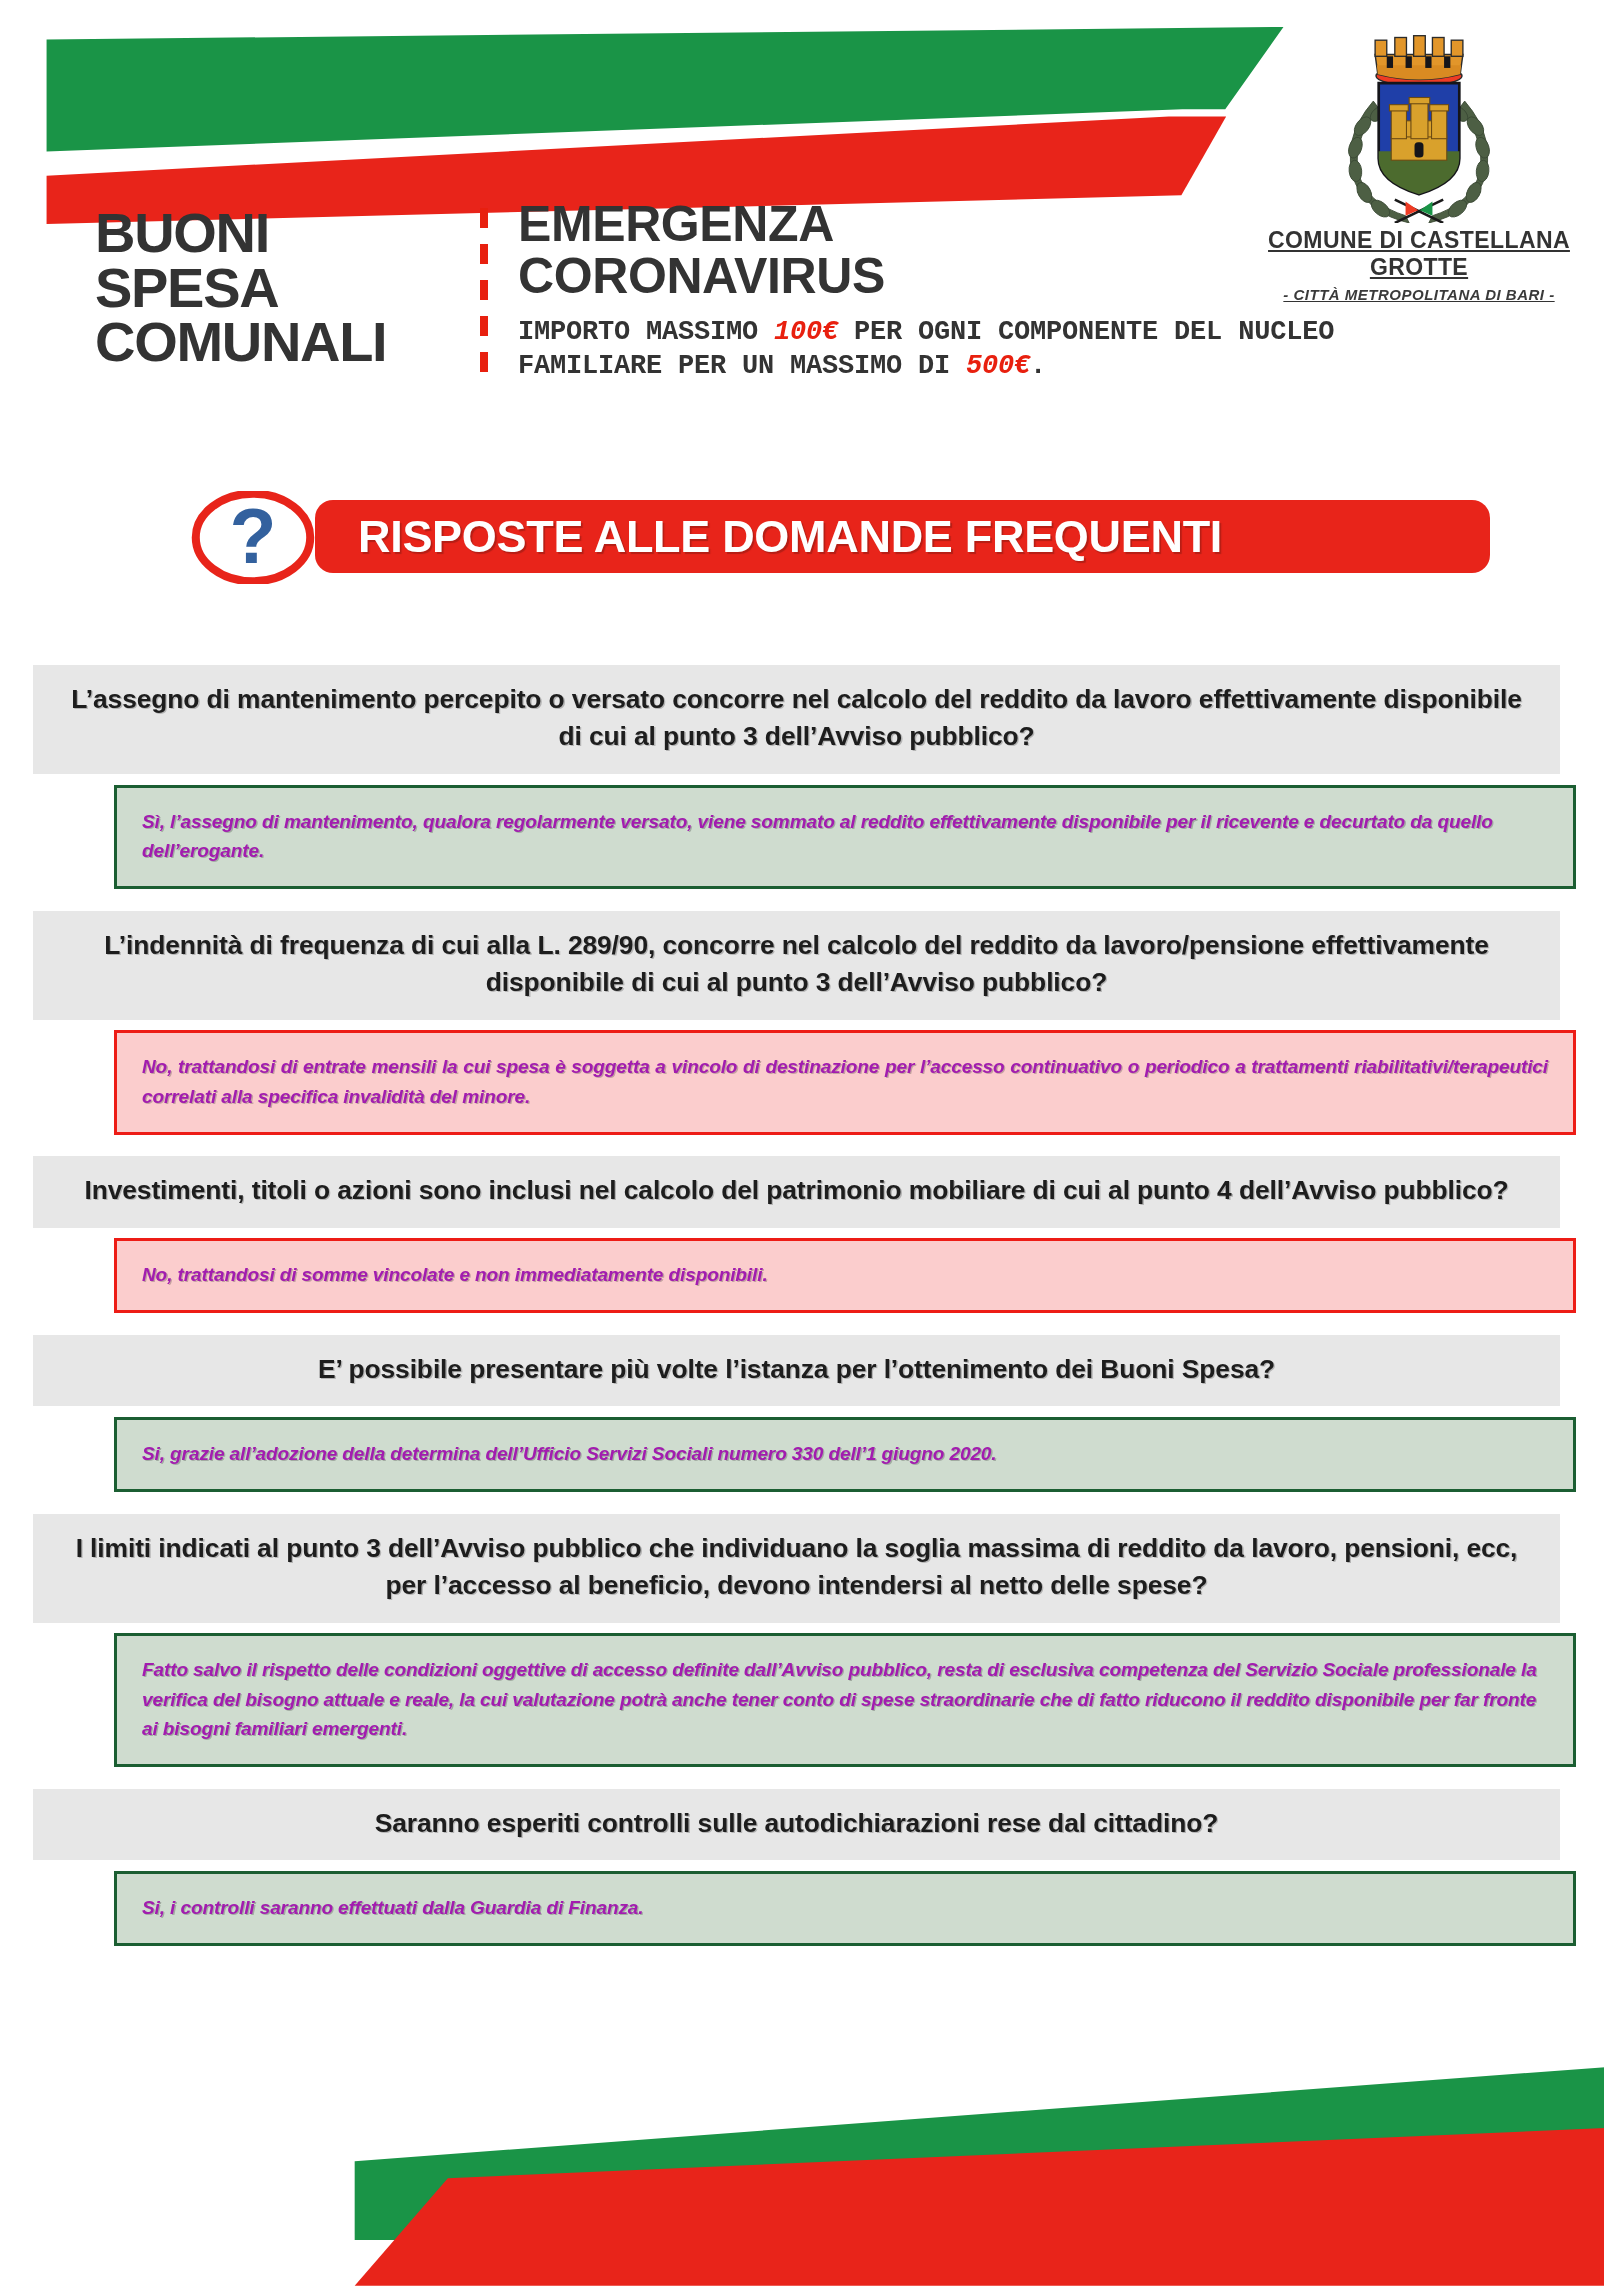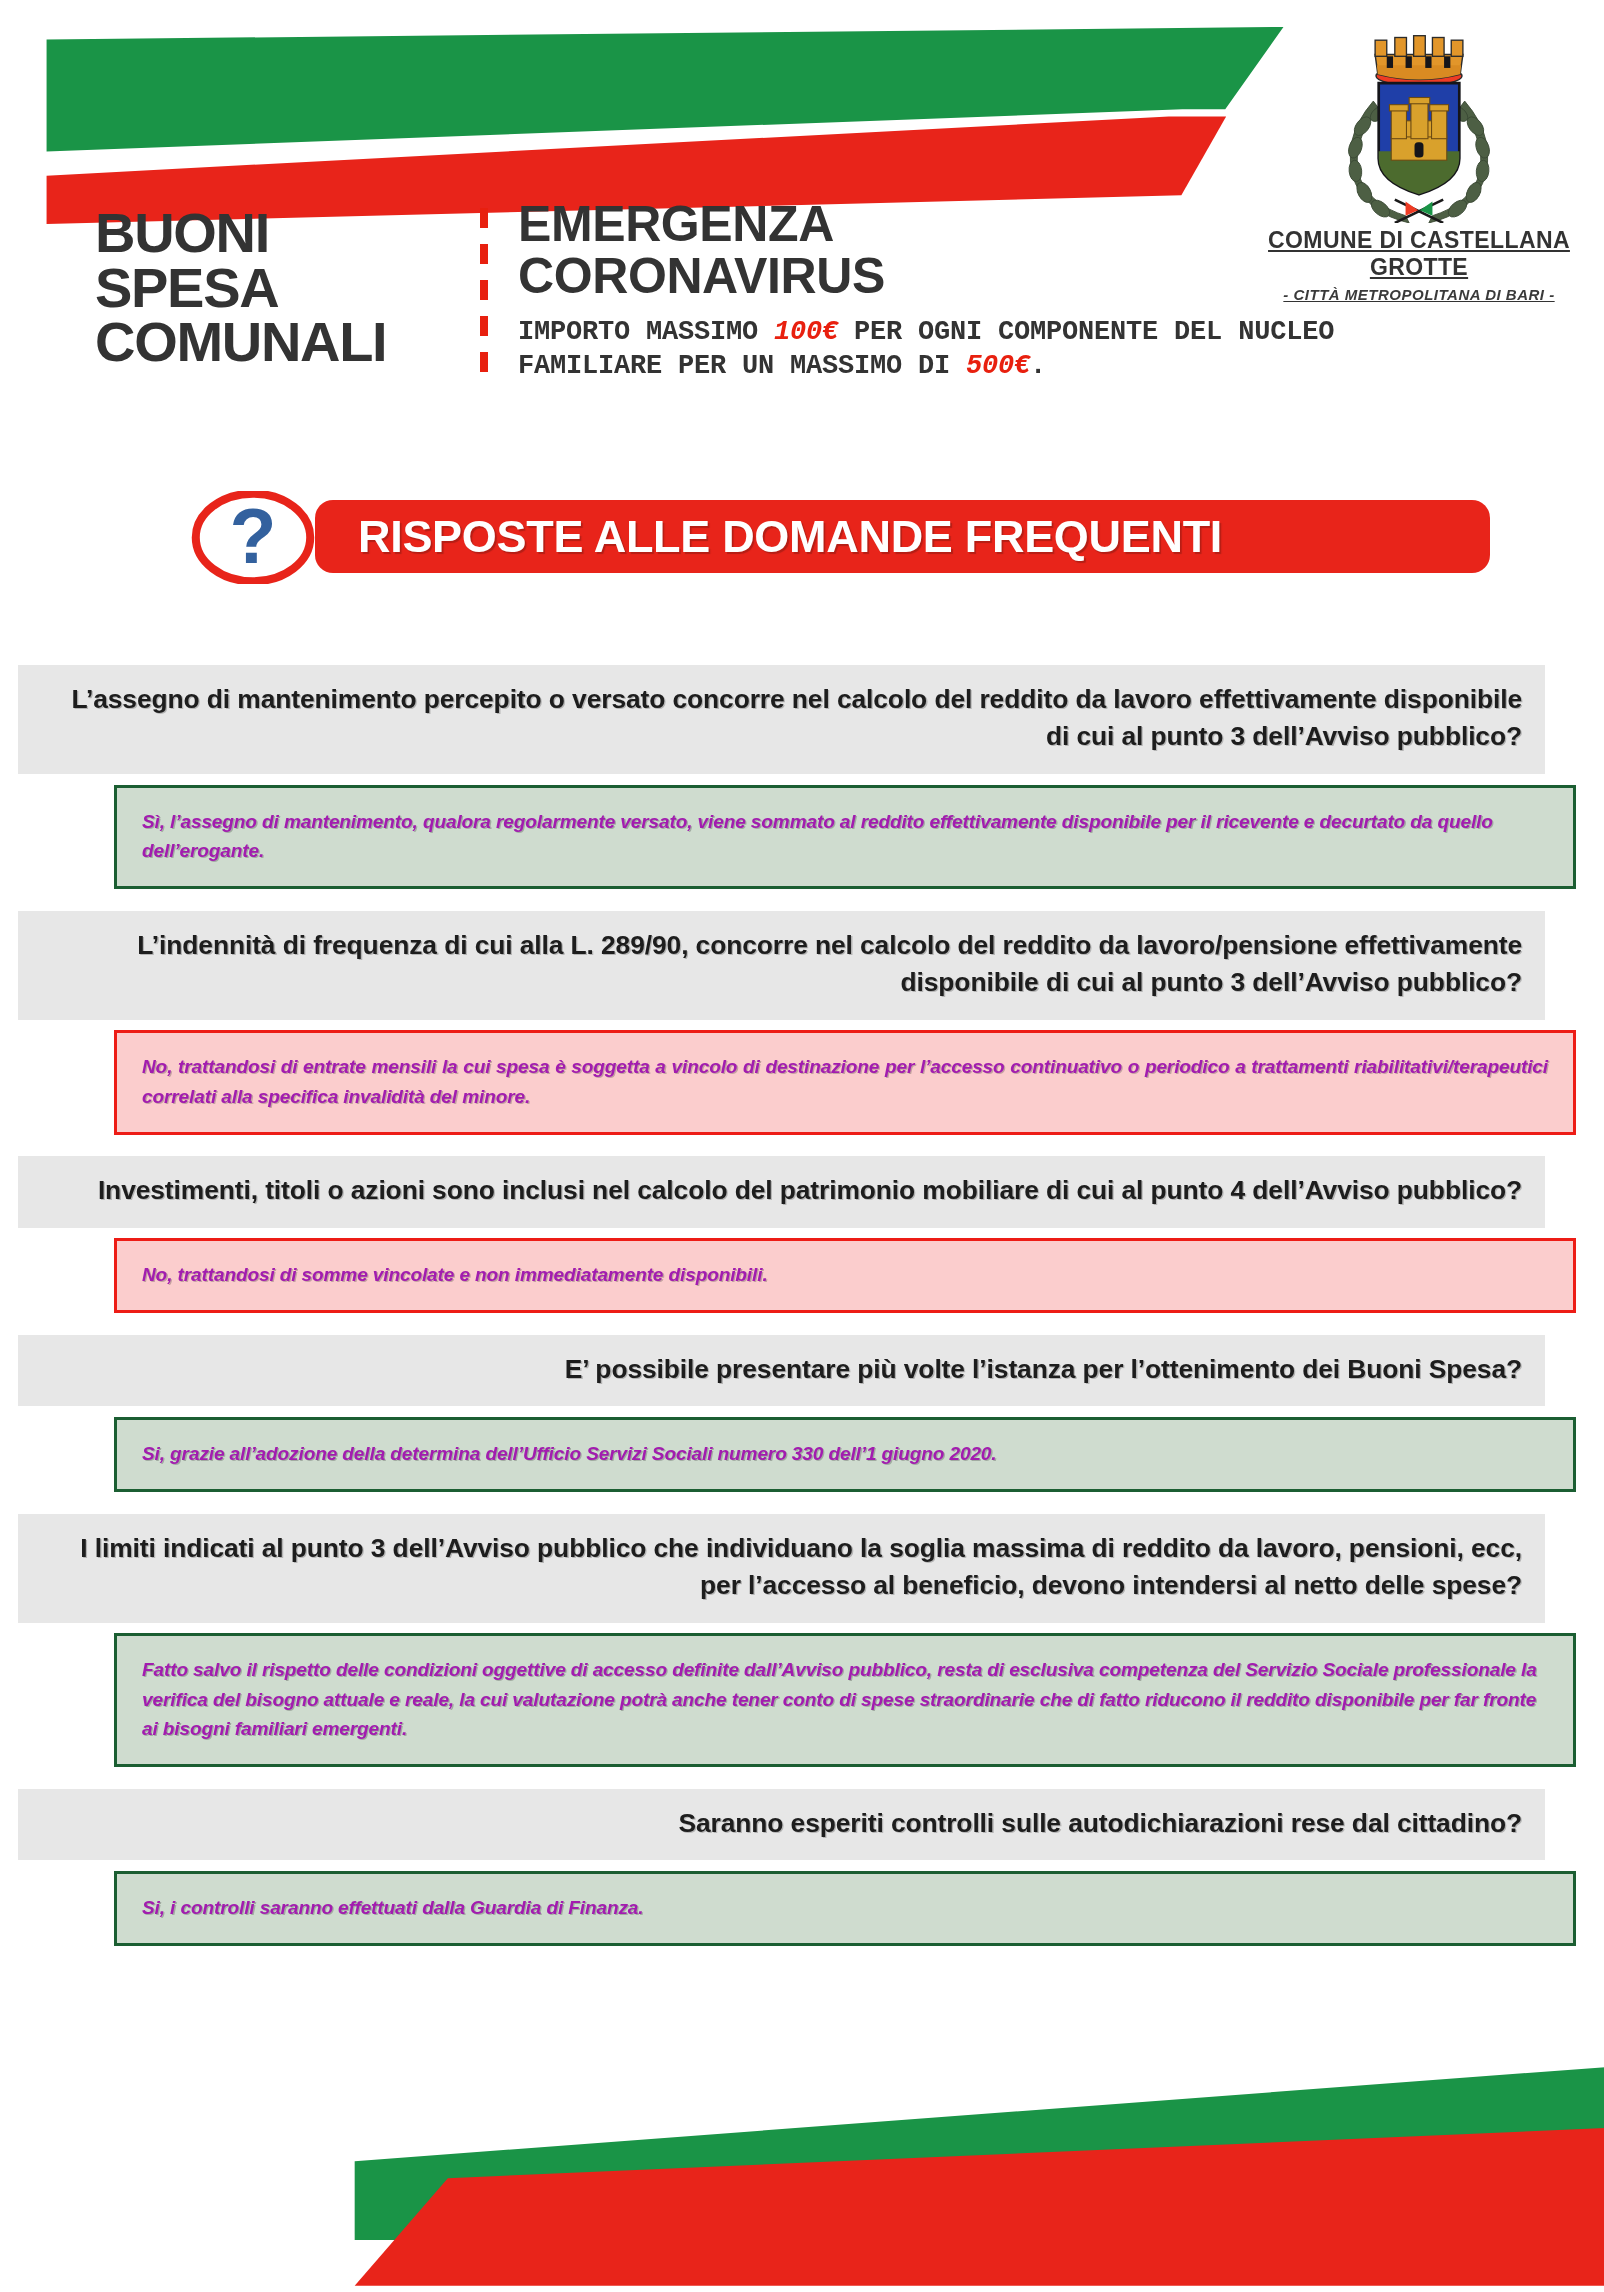--- a/index.html
+++ b/index.html
@@ -167,32 +167,32 @@
 
   
   .faq-list {
     position: absolute;
     top: 665px;
     left: 0;
     width: 1605px;
   }
   .faq-item { position: relative; }
   .question {
-    margin: 0 0 0 18px;
+    margin: 0 0 0 33px;
     width: 1527px;
     box-sizing: border-box;
     background: #e7e7e7;
     padding: 16px 23px 18px 23px;
     font-family: "Liberation Sans Narrow", "Liberation Sans", sans-serif;
     font-weight: bold;
     font-size: 26.4px;
     line-height: 1.42;
     letter-spacing: -0.1px;
     color: #1d1d1d;
-    text-align: right;
+    text-align: center;
     text-shadow: 1.3px 1.3px 0.5px rgba(0,0,0,0.22);
   }
   .answer {
     margin: 10.7px 0 21.5px 114px;
     width: 1462px;
     box-sizing: border-box;
     padding: 19px 25px 20.6px 25px;
     font-family: "Liberation Sans Narrow", "Liberation Sans", sans-serif;
     font-style: italic;
     font-weight: bold;

